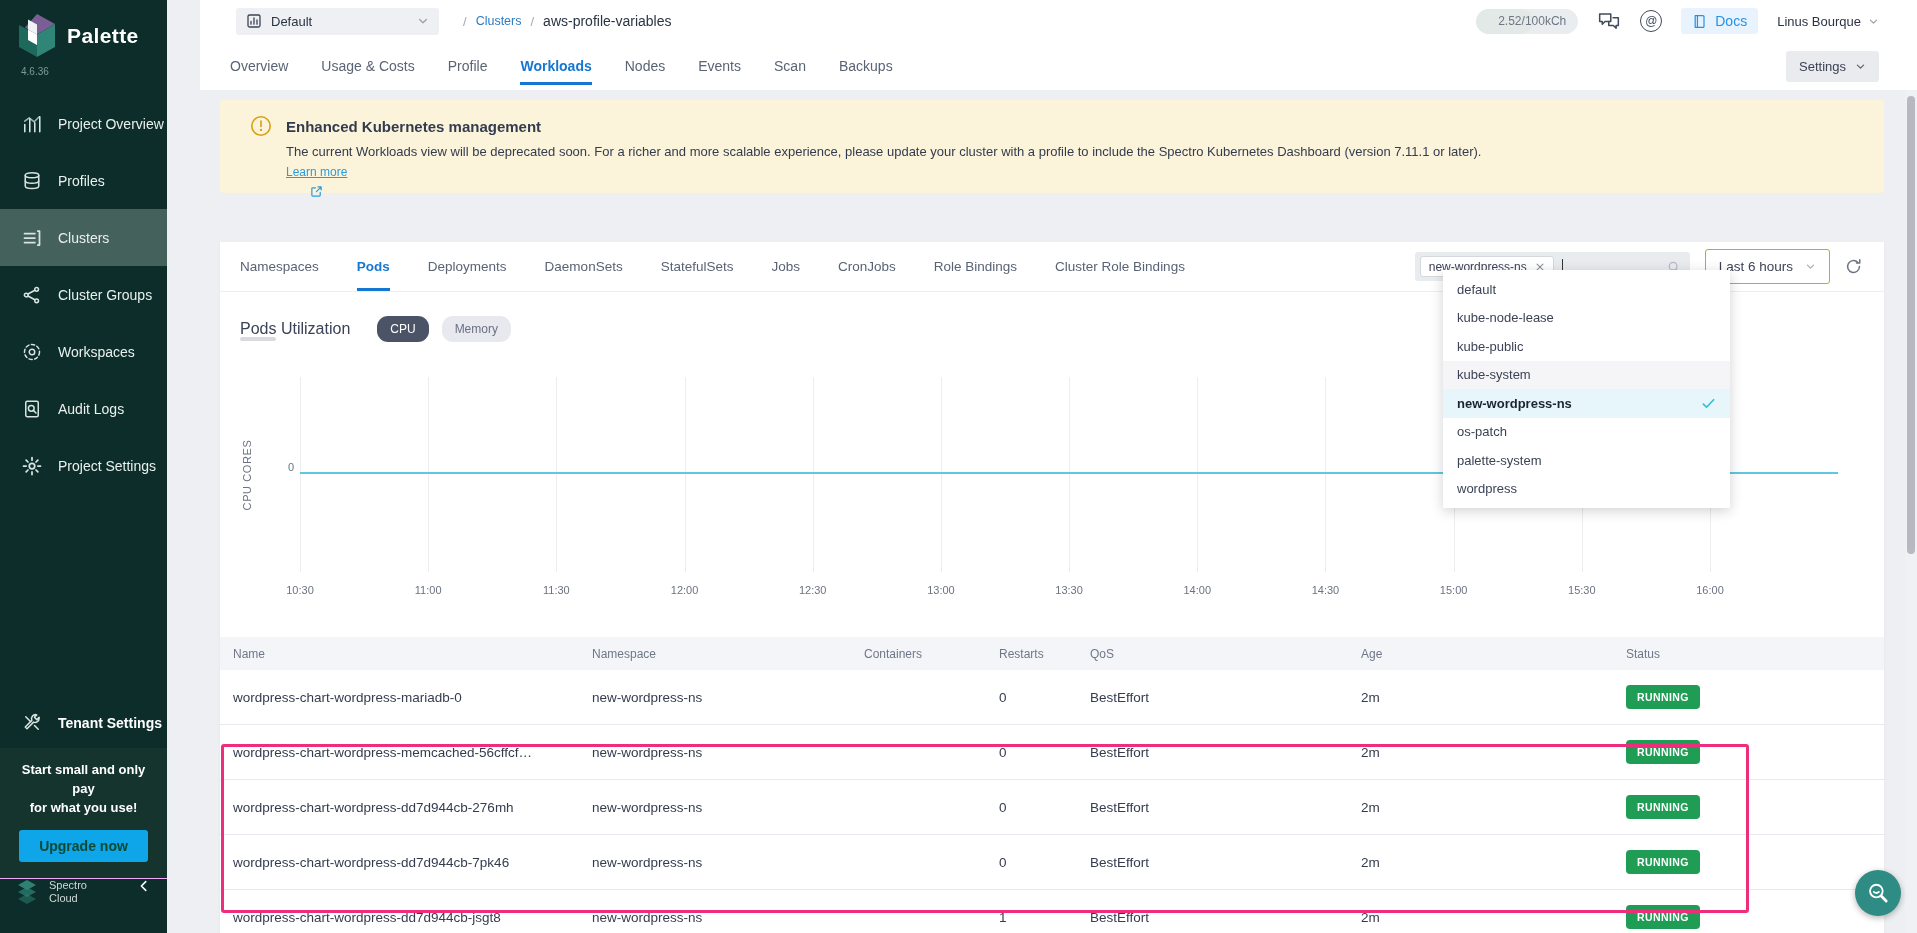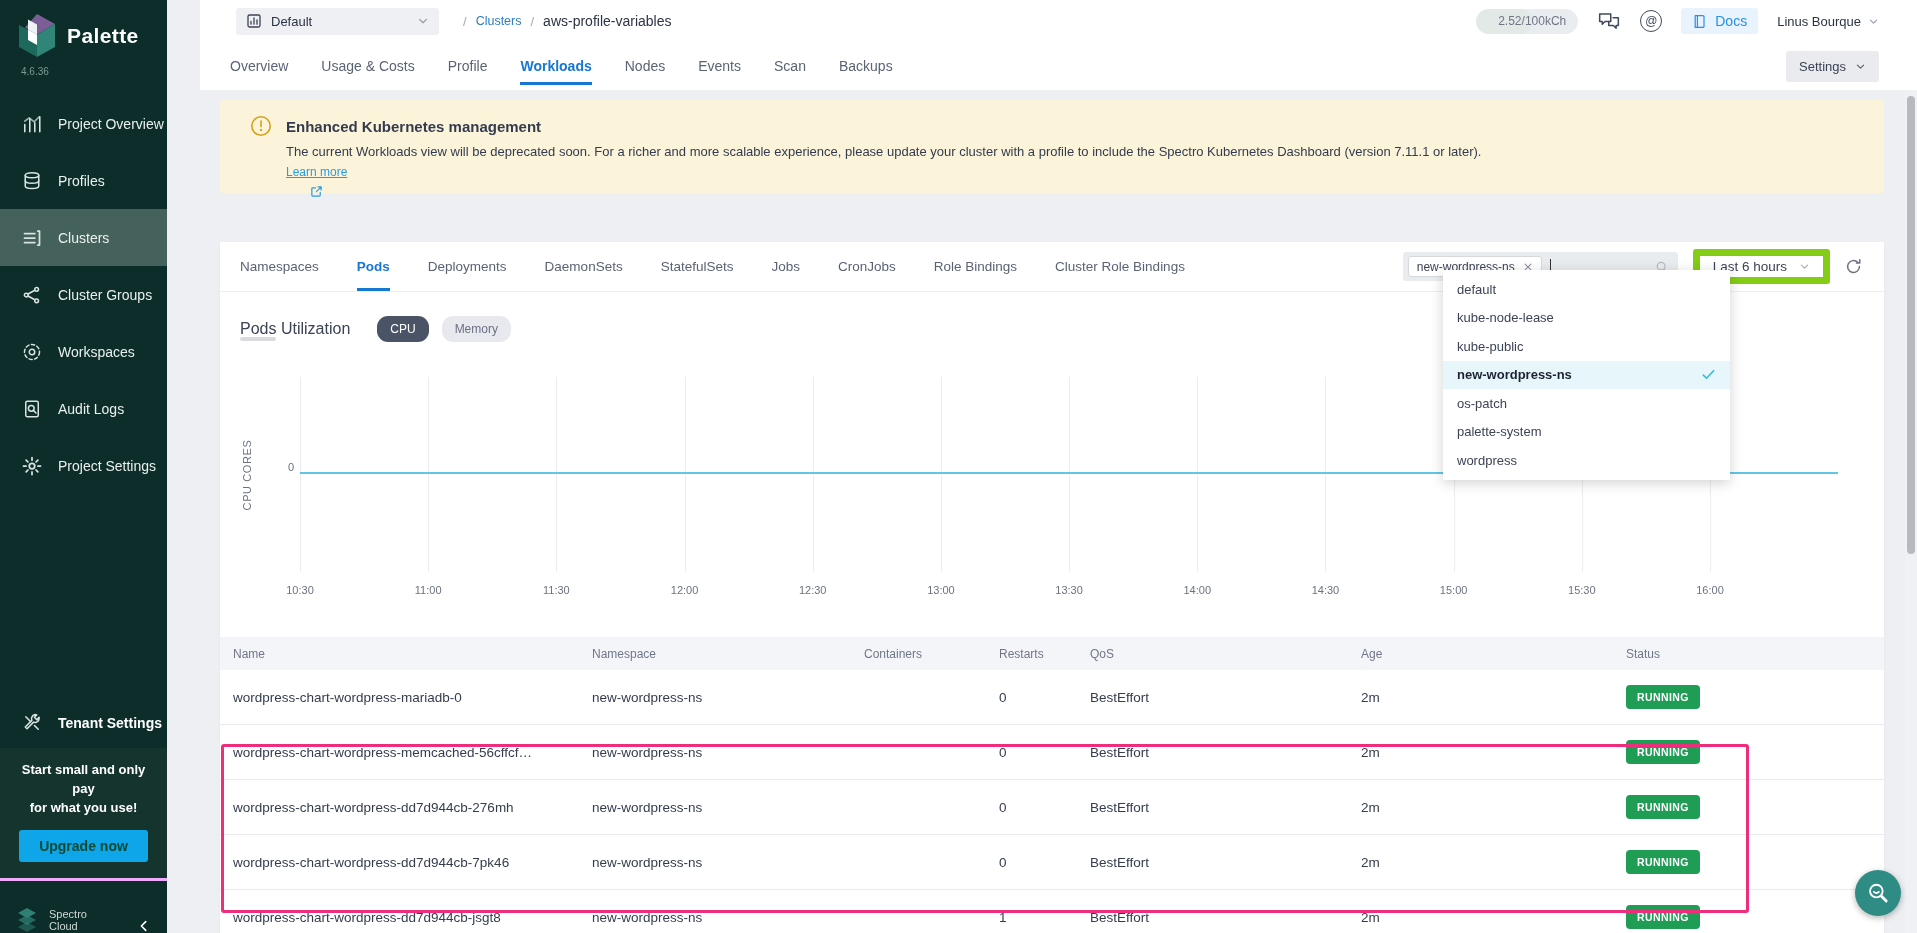--- a/index.html
+++ b/index.html
@@ -15,21 +15,21 @@
   .nav { margin-top:18px; }
   .nav-item { display:flex; align-items:center; gap:16px; height:57px; padding-left:22px; font-size:14px; color:#e9f0ee; cursor:pointer; }
   .nav-item.active { background:#45615b; }
   .nav-icon { width:20px; height:20px; color:#d7e4e1; flex:0 0 auto; }
   .nav-icon svg { width:100%; height:100%; }
   .sidebar-bottom { position:absolute; left:0; bottom:0; width:100%; }
   .tenant { display:flex; align-items:center; gap:16px; height:50px; padding-left:22px; font-size:14px; font-weight:700; color:#fff; cursor:pointer; }
   .promo { background:#15342e; padding:13px 10px 16px; text-align:center; }
   .promo-text { font-size:13px; line-height:1.45; color:#fff; font-weight:600; }
   .upgrade-btn { margin:12px auto 0; display:block; background:#4fd98b; color:#0b4a33; font-weight:700; font-size:14px; border:none; border-radius:3px; padding:8px 20px; cursor:pointer; font-family:inherit; }
-  .sidebar-footer { display:flex; align-items:flex-end; justify-content:space-between; height:55px; padding:0 16px 0 14px; border-top:3px solid #f0abfc; }
+  .sidebar-footer { display:flex; align-items:flex-start; justify-content:space-between; height:55px; padding:0 16px 0 14px; border-top:1px solid #f0abfc; }
   .footer-brand { display:flex; gap:9px; align-items:center; }
   .footer-brand-text { font-size:11px; color:#cfd8d6; line-height:1.15; }
   .collapse { color:#fff; cursor:pointer; width:14px; height:14px; }
 
   
   .header { position:absolute; left:200px; top:0; width:1717px; height:90px; background:#fff; z-index:10; }
   .header-row1 { display:flex; align-items:center; height:42px; padding:0 38px 0 36px; }
   .selector { width:203px; height:27px; background:#eef0f3; border-radius:3px; display:flex; align-items:center; gap:9px; padding:0 10px; font-size:13px; color:#2b3344; cursor:pointer; }
   .selector-chart-ic { width:16px; height:16px; color:#3c4356; }
   .selector .chev { margin-left:auto; width:12px; height:12px; color:#9aa1ad; }
@@ -72,21 +72,21 @@
   .subtabs { display:flex; height:100%; gap:38px; }
   .subtab { font-size:13.5px; color:#5a6375; cursor:pointer; position:relative; display:flex; align-items:center; white-space:nowrap; }
   .subtab.active span { color:#1677d2; font-weight:700; }
   .subtab.active::after { content:""; position:absolute; left:0; right:0; bottom:0; height:3px; background:#1677d2; }
   .subtab-controls { margin-left:auto; display:flex; align-items:center; gap:15px; }
   .ns-filter { width:275px; height:29px; background:#e9ecef; border-radius:3px; display:flex; align-items:center; padding:0 9px 0 5px; cursor:text; }
   .ns-tag { display:flex; align-items:center; gap:8px; background:#fff; border:1px solid #d5d8dc; border-radius:3px; height:21px; padding:0 8px; font-size:12px; color:#3c4356; }
   .tag-x { width:10px; height:10px; color:#8b919c; cursor:pointer; }
   .caret { width:1px; height:16px; background:#333; margin-left:8px; }
   .ns-search { margin-left:auto; width:14px; height:14px; color:#b3b8c0; }
-  .range-select { display:flex; align-items:center; gap:12px; background:#fff; border:7px solid #84cc16; border-radius:3px; height:35px; padding:0 13px; font-size:13.5px; color:#3c4356; cursor:pointer; }
+  .range-select { display:flex; align-items:center; gap:12px; background:#fff; border:1px solid #84cc16; border-radius:3px; height:35px; padding:0 13px; font-size:13.5px; color:#3c4356; cursor:pointer; }
   .range-select .chev { width:11px; height:11px; color:#a8adb6; }
   .refresh-ic { width:17px; height:17px; color:#6b7280; cursor:pointer; }
 
   .chart-head { display:flex; align-items:center; padding:24px 0 0 20px; }
   .chart-title { font-size:16px; color:#3c4257; }
   .title-scrollbar { position:absolute; left:20px; top:95px; width:36px; height:4px; background:#d9dade; border-radius:2px; }
   .chips { display:flex; gap:13px; margin-left:27px; }
   .chip { font-size:12px; border-radius:11px; padding:6px 13px; cursor:pointer; background:#e8e9ee; color:#6a7184; }
   .chip.active { background:#4b5366; color:#fff; }
 
@@ -582,20 +582,24 @@
       <div class="dd-item">
         <span>kube-node-lease</span>
 
       </div>
 
       <div class="dd-item">
         <span>kube-public</span>
 
       </div>
 
+      <div class="dd-item hovered">
+        <span>kube-system</span>
+
+      </div>
 
       <div class="dd-item selected">
         <span>new-wordpress-ns</span>
         <span class="dd-check">
           <svg width="100%" height="100%" viewBox="0 0 16 16" fill="none" stroke="currentColor" stroke-width="1.8" stroke-linecap="round" stroke-linejoin="round">
             <path d="M2.5 8.6l3.4 3.4L13.5 4"></path>
           </svg>
         </span>
       </div>
 

